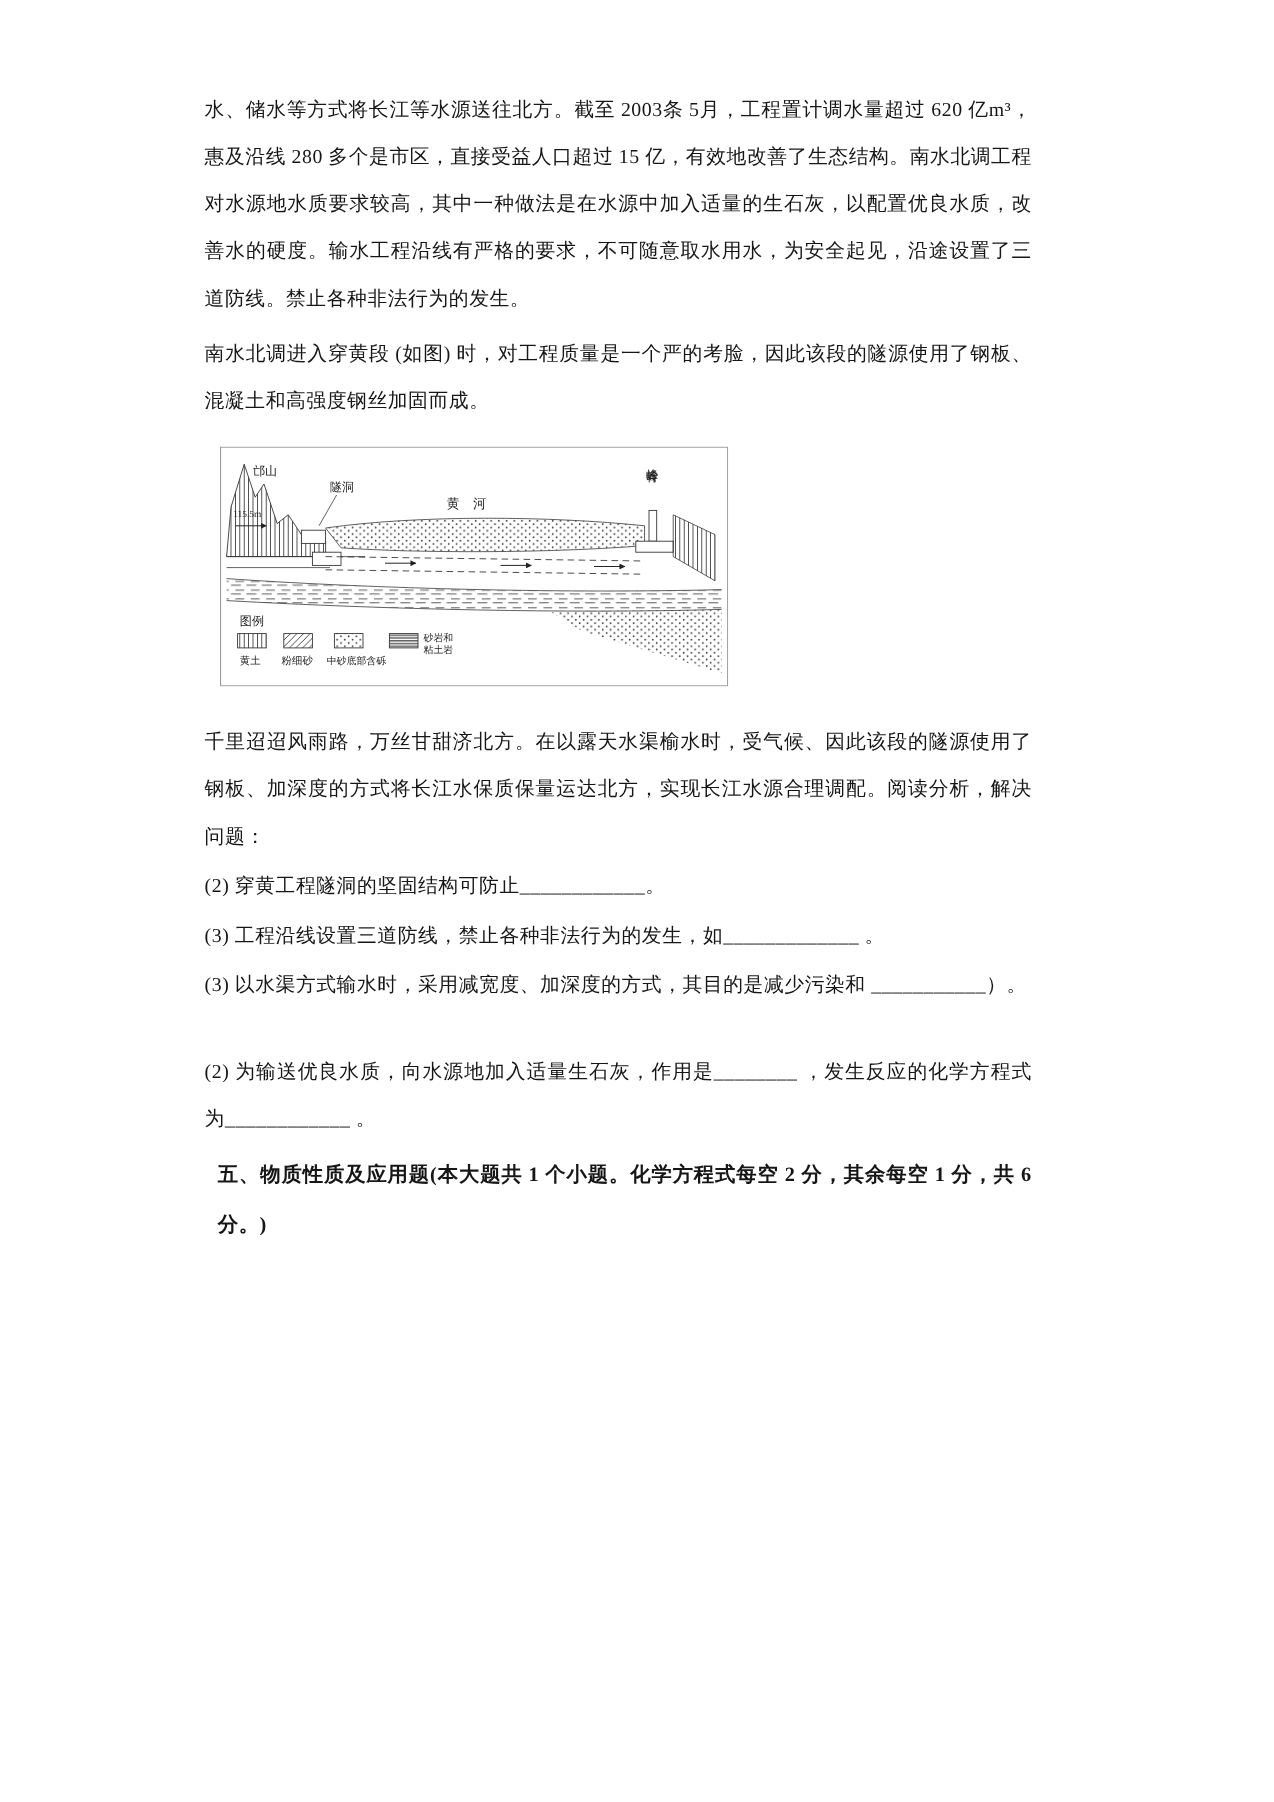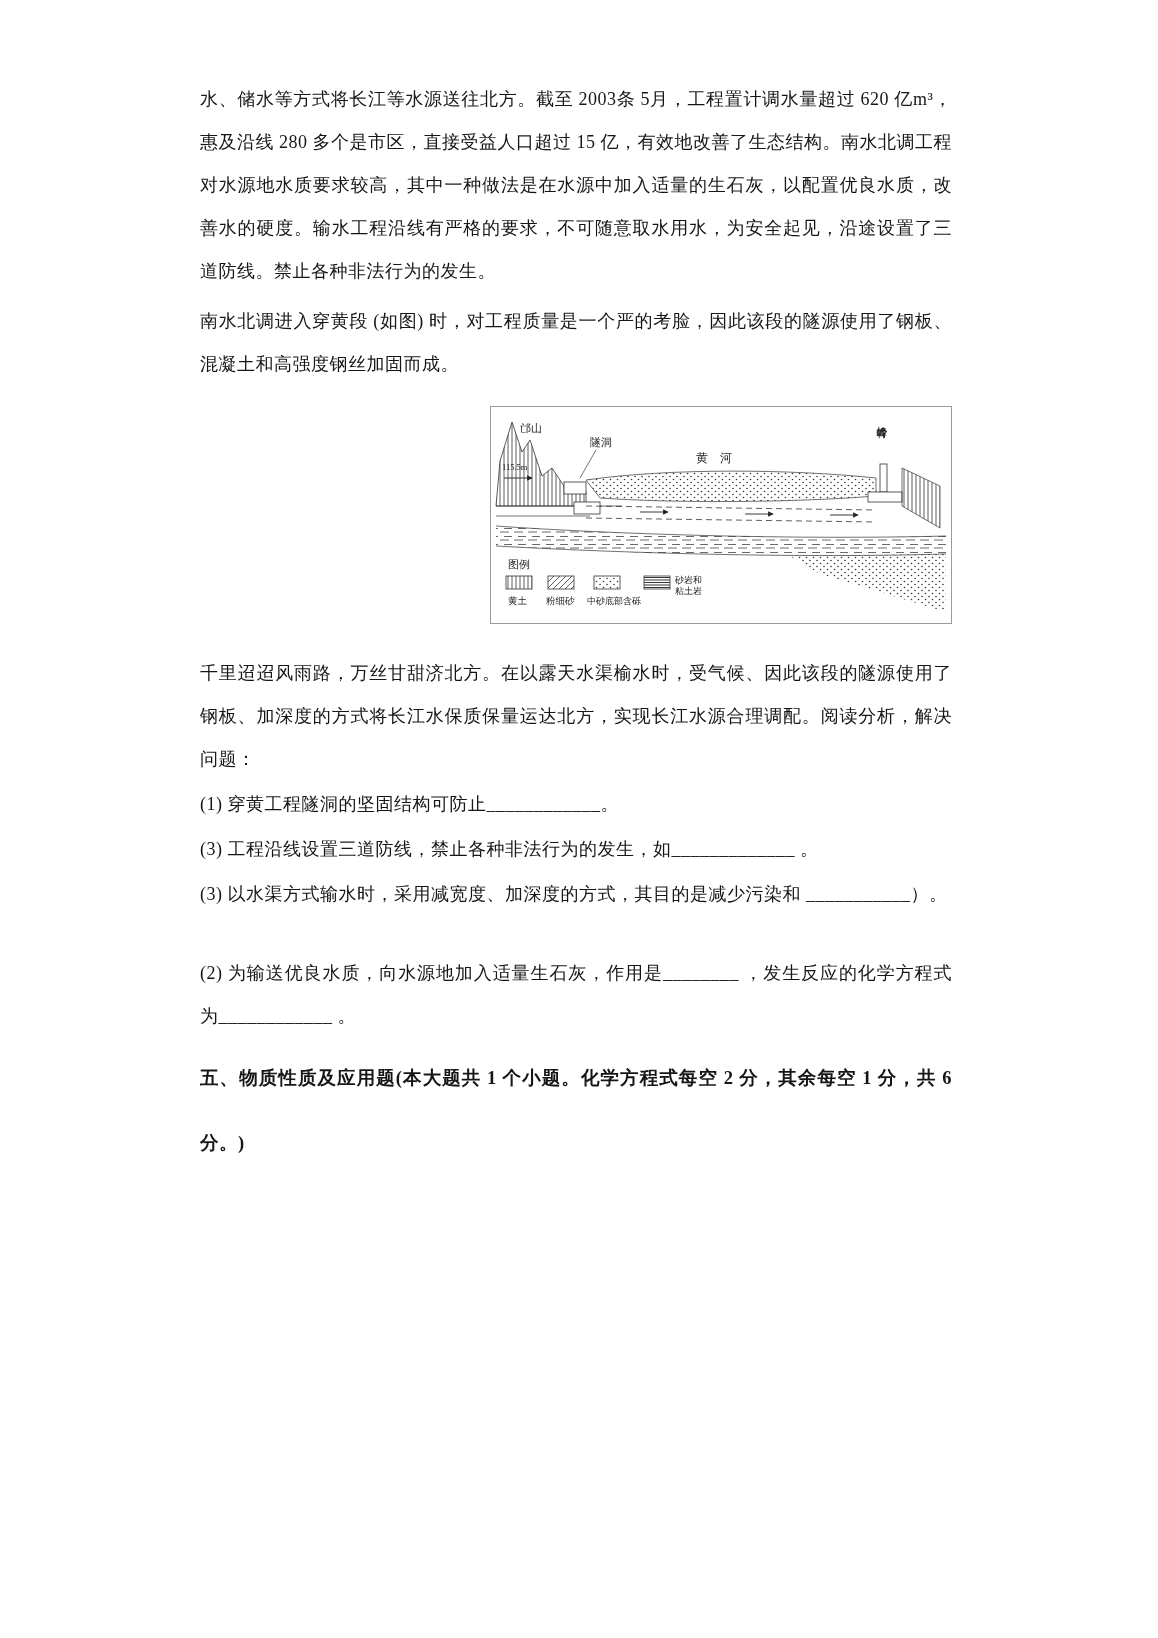--- a/index.html
+++ b/index.html
@@ -7,47 +7,47 @@
   body {
     width: 1158px; height: 1638px;
     background: #ffffff;
     color: #161616;
     font-family: "Liberation Serif", "DejaVu Serif", serif;
     position: relative;
     overflow: hidden;
   }
   .content {
     position: absolute;
-    left: 200px; top: 78px;
+    left: 186px; top: 78px;
     width: 752px;
   }
   .para {
     margin: 0;
     font-size: 18px;
     line-height: 43px;
     text-align: justify;
     letter-spacing: 0.5px;
   }
   .para-gap { margin-top: 7px; }
   .question { margin-top: 2px; }
   .q5-gap { margin-top: 36px; }
   .section-heading {
-    margin: 8px 0 0 0;
+    margin: 8px 0 0 12px;
     font-size: 18.5px;
-    line-height: 65px;
+    line-height: 45px;
     font-weight: bold;
     text-align: justify;
     letter-spacing: 0.5px;
   }
   .item14 {
     margin-top: 4px;
     padding-left: 14px;
     text-indent: -14px;
   }
-  .diagram { margin: 20px 0 24px 14px; text-align: right; }
+  .diagram { margin: 20px 0 24px 14px; }
   svg text { font-family: "Liberation Serif", "DejaVu Serif", serif; fill: #1d1d1d; }
 </style>
 </head>
 <body>
 
 <div class="page">
   <main class="content">
 
     <p class="para">水、储水等方式将长江等水源送往北方。截至 2003条 5月，工程置计调水量超过 620 亿m³，惠及沿线 280 多个是市区，直接受益人口超过 15 亿，有效地改善了生态结构。南水北调工程对水源地水质要求较高，其中一种做法是在水源中加入适量的生石灰，以配置优良水质，改善水的硬度。输水工程沿线有严格的要求，不可随意取水用水，为安全起见，沿途设置了三道防线。禁止各种非法行为的发生。</p>
 
@@ -137,21 +137,21 @@
           <text x="56" y="198" font-size="9.5">粉细砂</text>
           <text x="97" y="198" font-size="9">中砂底部含砾</text>
           <text x="185" y="177" font-size="9">砂岩和</text>
           <text x="185" y="188" font-size="9">粘土岩</text>
         </g>
       </svg>
     </figure>
 
     <p class="para">千里迢迢风雨路，万丝甘甜济北方。在以露天水渠榆水时，受气候、因此该段的隧源使用了钢板、加深度的方式将长江水保质保量运达北方，实现长江水源合理调配。阅读分析，解决问题：</p>
 
-    <p class="para question">(1) 穿黄工程隧洞的坚固结构可防止____________。</p>
+    <p class="para question">(2) 穿黄工程隧洞的坚固结构可防止____________。</p>
     <p class="para question">(3) 工程沿线设置三道防线，禁止各种非法行为的发生，如_____________ 。</p>
     <p class="para question">(3) 以水渠方式输水时，采用减宽度、加深度的方式，其目的是减少污染和  ___________）。</p>
     <p class="para question q5-gap">(2) 为输送优良水质，向水源地加入适量生石灰，作用是________ ，发生反应的化学方程式为____________ 。</p>
 
     <h2 class="section-heading">五、物质性质及应用题(本大题共 1 个小题。化学方程式每空 2 分，其余每空 1 分，共 6 分。)</h2>
 
 
   </main>
 </div>
 

